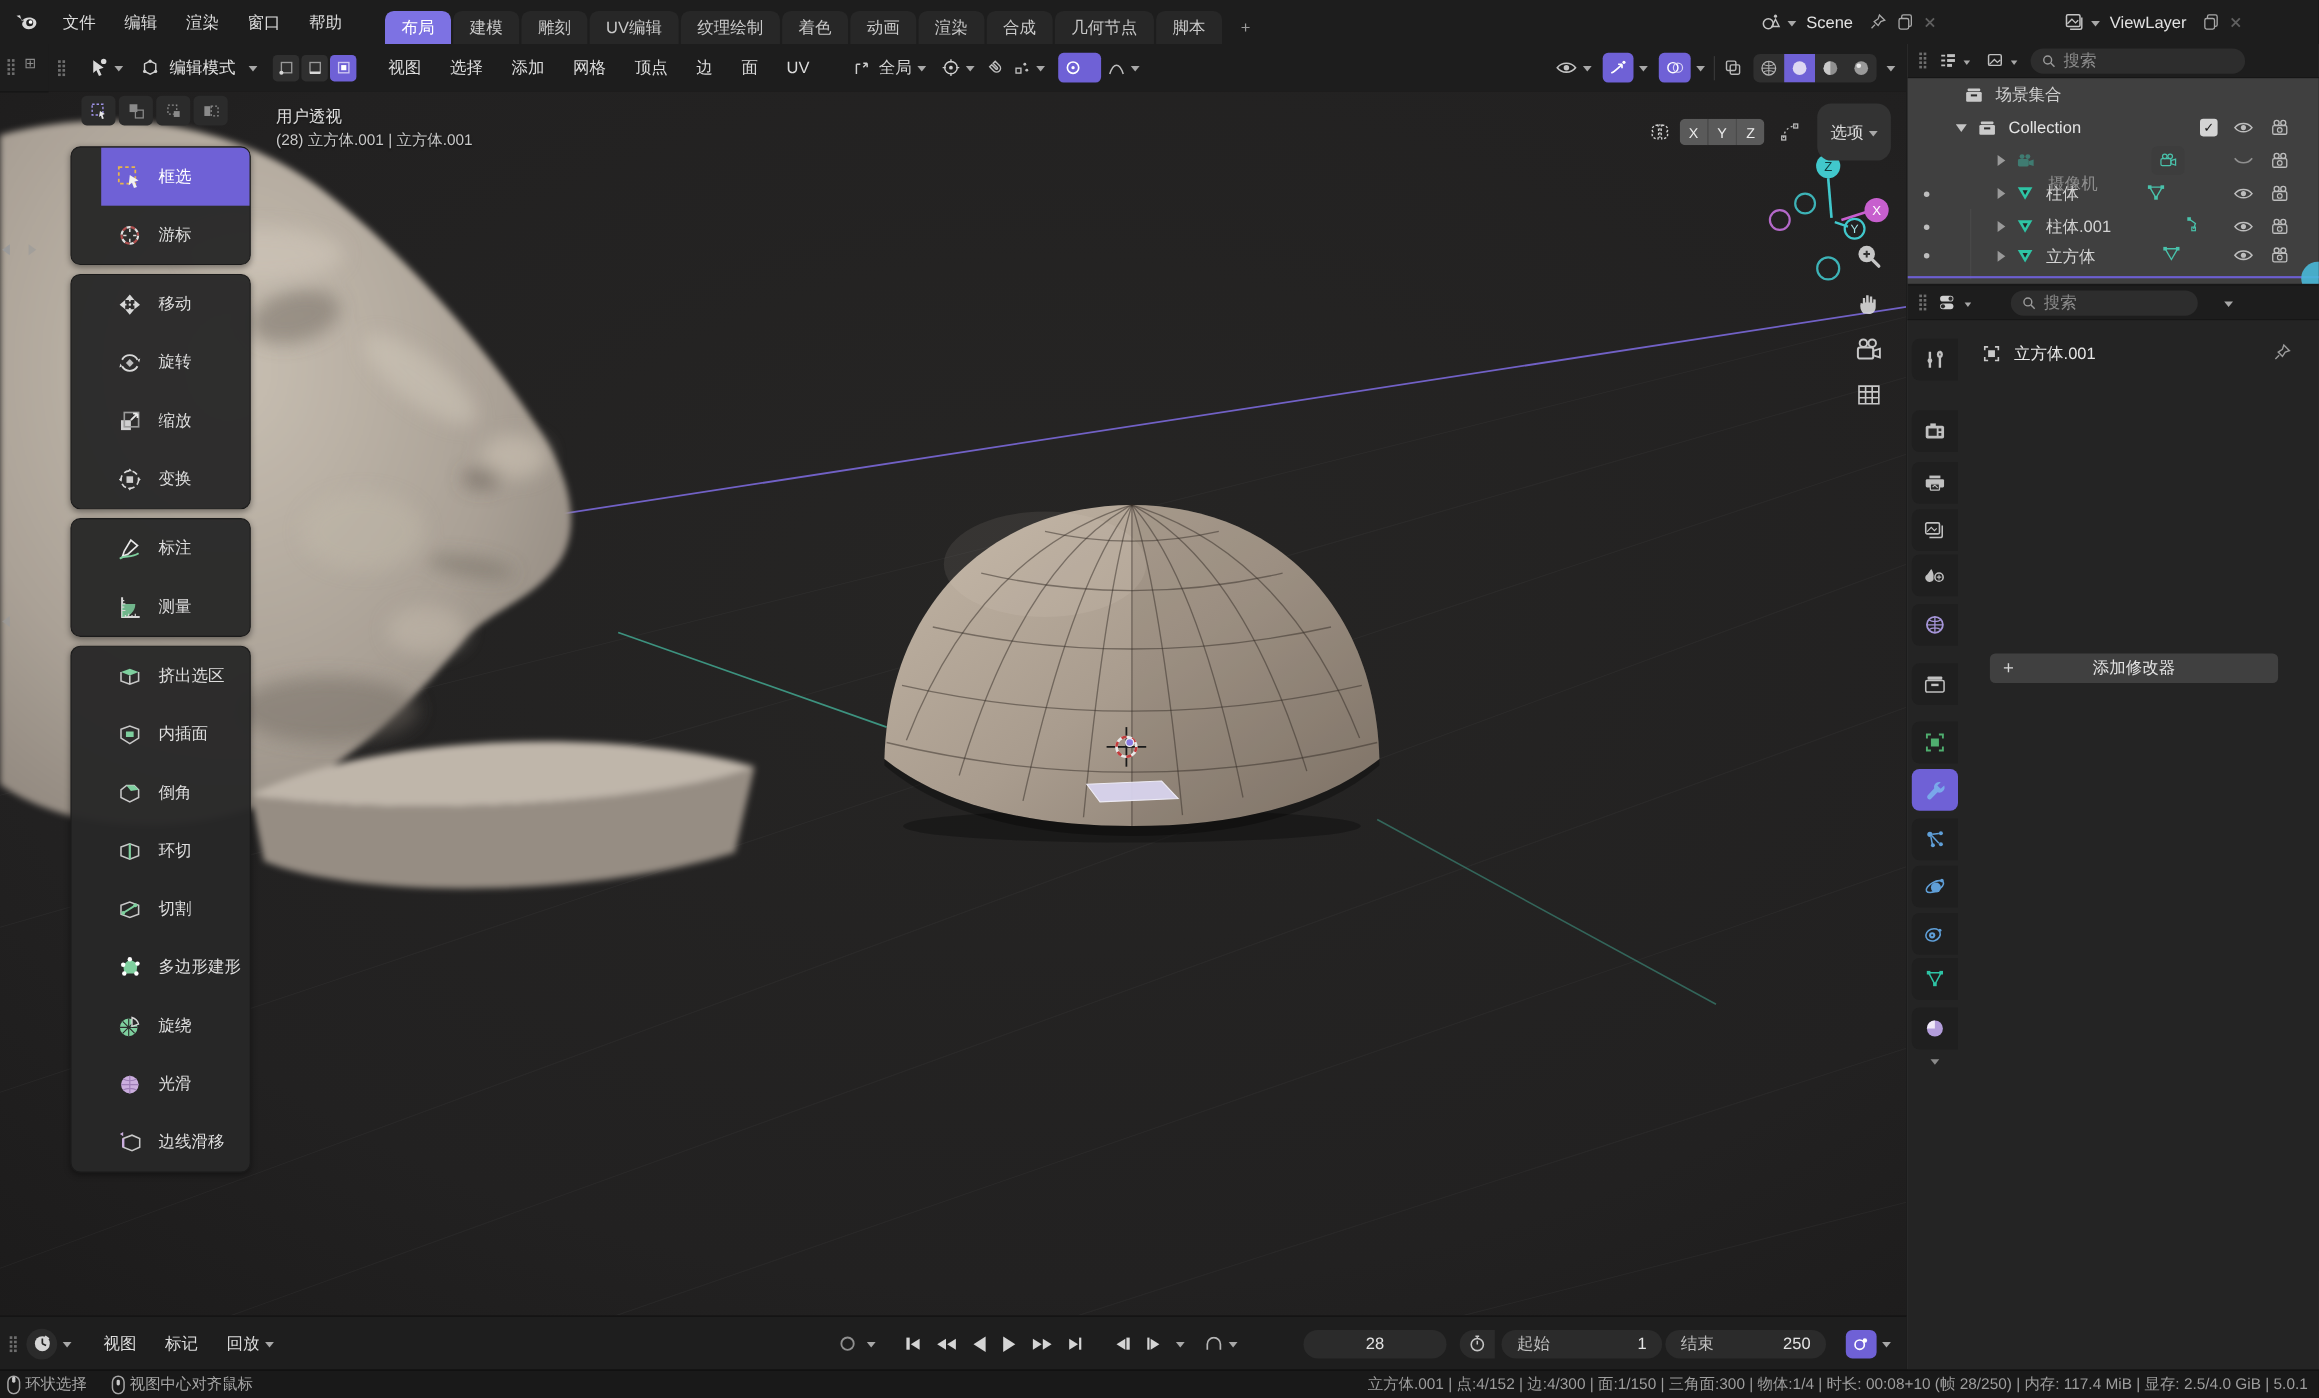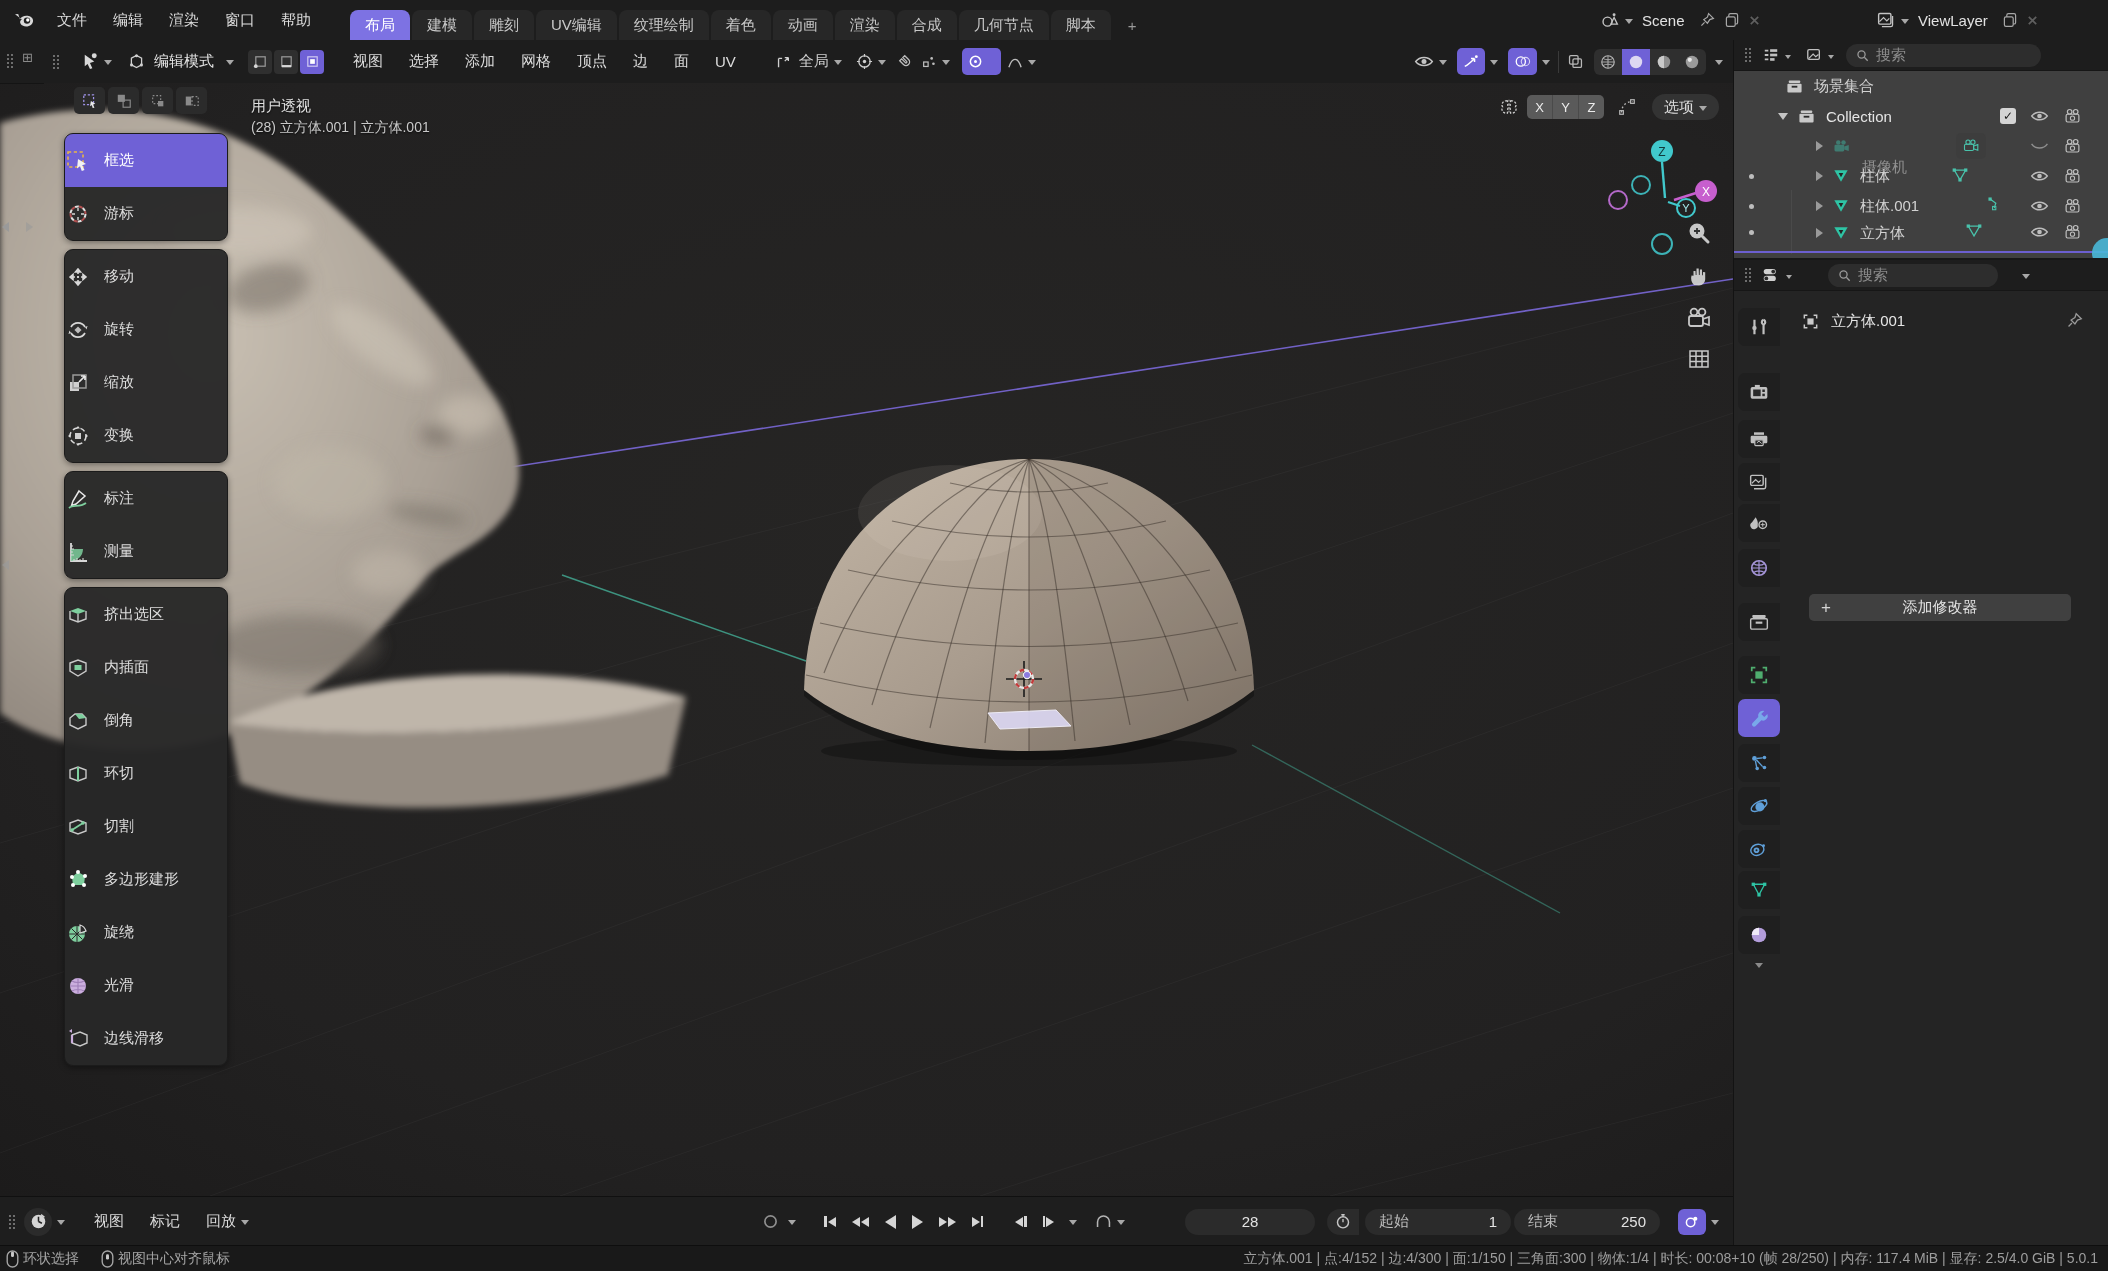--- a/index.html
+++ b/index.html
@@ -26,32 +26,32 @@
   .hbtn{display:flex;align-items:center;height:27px;padding:0 6px;border-radius:5px;}
   .hbtn.on{background:#6f61d6;}
   .selmode{width:24px;height:24px;border-radius:4px;background:#2f2f2f;display:flex;align-items:center;justify-content:center;margin-right:2px;}
   .selmode.on{background:#6f61d6;}
   .vsep{width:1px;height:22px;background:#3a3a3a;margin:0 8px;}
   
   #toolvariants{left:74px;top:47px;display:flex;gap:3px;z-index:40;}
   .tv{width:31px;height:27px;background:#2b2b2b;border-radius:5px;display:flex;align-items:center;justify-content:center;}
   .tgroup{background:rgba(40,40,40,.96);border:1px solid #1b1b1b;border-radius:9px;overflow:hidden;margin-bottom:8px;box-shadow:0 2px 6px rgba(0,0,0,.4);}
   #toolshelf{left:64px;top:93px;width:164px;z-index:40;}
-  .tool{height:53px;display:flex;align-items:center;gap:13px;color:#dedede;}
+  .tool{height:53px;display:flex;align-items:center;padding-left:13px;gap:13px;color:#dedede;margin-left:27px;}
   .tool.active{background:#6f61d6;color:#fff;}
   .tico{width:26px;height:26px;flex:0 0 26px;display:flex;align-items:center;justify-content:center;}
   
   #vpinfo{left:251px;top:57px;z-index:20;text-shadow:0 1px 2px rgba(0,0,0,.7);}
   #vpinfo .t1{font-size:15px;color:#e0e0e0;}
   #vpinfo .t2{font-size:14px;color:#c9c9c9;margin-top:3px;}
   #vptr{left:1498px;top:54px;display:flex;align-items:center;gap:7px;z-index:20;}
   .xyz{display:flex;border-radius:5px;overflow:hidden;}
   .xyz div{width:25px;height:24px;background:#5a5a5a;color:#ececec;display:flex;align-items:center;justify-content:center;font-size:13px;border-right:1px solid #4a4a4a;}
   .xyz div:last-child{border-right:none;}
-  .optpill{background:#333;border-radius:13px;height:26px;display:flex;align-items:center;padding:0 12px;color:#dcdcdc;}
+  .optpill{background:#333;border-radius:13px;height:26px;display:flex;align-items:center;padding:13px 12px;color:#dcdcdc;}
   #navbtns{left:1686px;top:180px;display:flex;flex-direction:column;gap:17px;z-index:20;opacity:.9;}
   
   #rp{left:1733px;top:40px;width:375px;height:1205px;background:#404040;border-left:1px solid #131313;overflow:hidden;}
   .phead{height:30px;background:#1d1d1d;display:flex;align-items:center;border-bottom:1px solid #161616;}
   .srch{background:#2d2d2d;border-radius:13px;height:23px;display:flex;align-items:center;gap:7px;padding:0 10px;color:#8b8b8b;}
   .orow{height:30px;display:flex;align-items:center;position:relative;}
   .olabel{color:#d2d2d2;}
   .odim{color:#8f8f8f;margin-top:42px;}
   .dot{width:5px;height:5px;border-radius:50%;background:#bdbdbd;position:absolute;left:15px;top:13px;}
   .treeline{position:absolute;left:57px;top:150px;width:1px;height:64px;background:#4a4a4a;}

